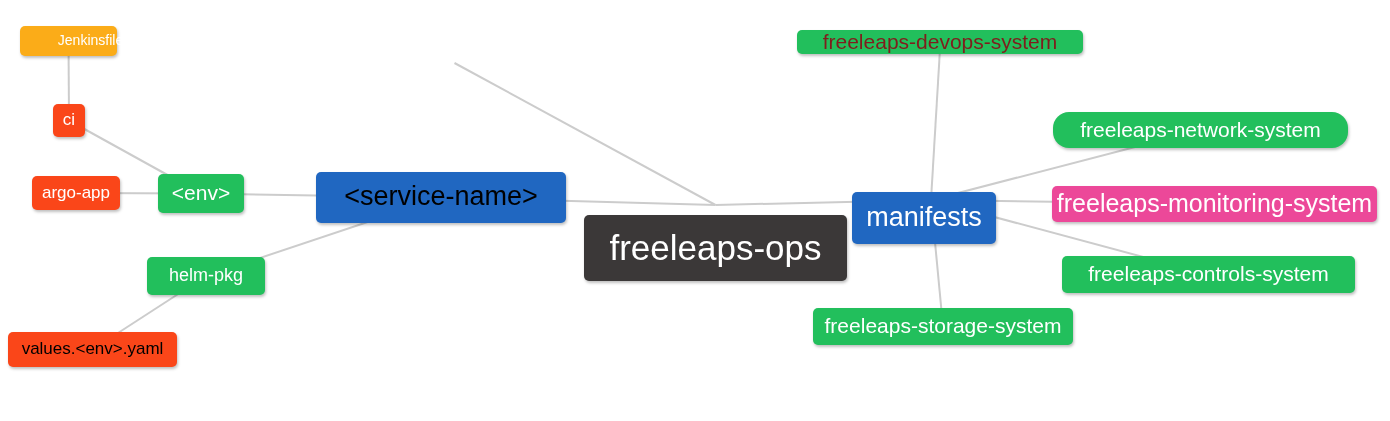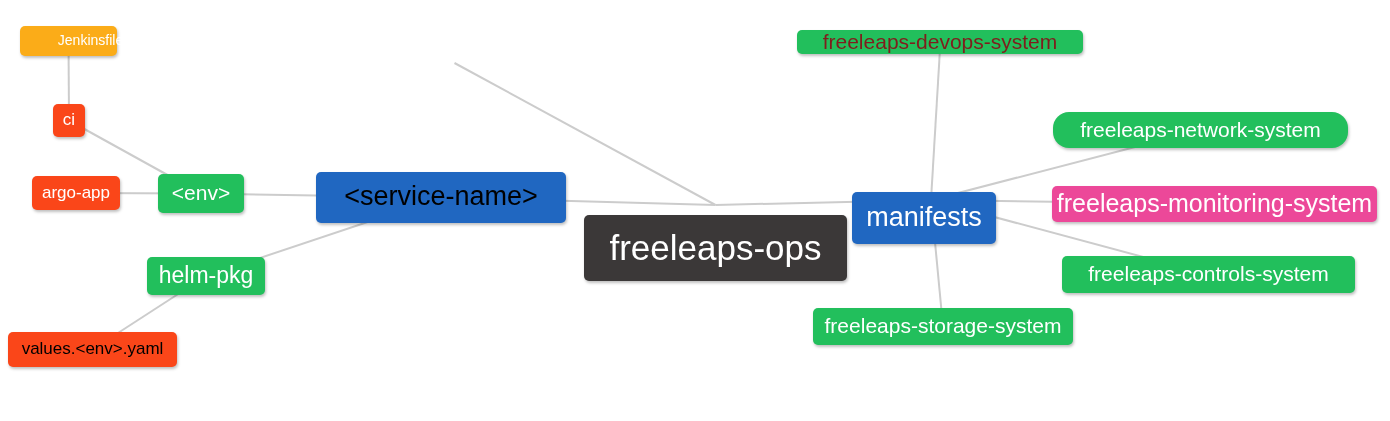--- a/index.html
+++ b/index.html
@@ -68,21 +68,21 @@
     </div>
     <div class="node" style="left: 316px; top: 172px; width: 250px; height: 51px; font-size: 27px; background: rgb(32, 103, 193); color: #000000;">
       <span>&lt;service-name&gt;</span>
     </div>
     <div class="node" style="left: 852px; top: 192px; width: 144px; height: 52px; font-size: 27px; background: rgb(32, 103, 193); color: rgb(255, 255, 255);">
       <span>manifests</span>
     </div>
     <div class="node" style="left: 158px; top: 174px; width: 86px; height: 39px; font-size: 21px; background: rgb(34, 191, 92); color: rgb(255, 255, 255);">
       <span>&lt;env&gt;</span>
     </div>
-    <div class="node" style="left: 147px; top: 257px; width: 118px; height: 38px; font-size: 23px; background: rgb(34, 191, 92); color: rgb(255, 255, 255);">
+    <div class="node" style="left: 147px; top: 257px; width: 118px; height: 38px; font-size: 18px; background: rgb(34, 191, 92); color: rgb(255, 255, 255);">
       <span>helm-pkg</span>
     </div>
     <div class="node" style="left: 53px; top: 104px; width: 32px; height: 33px; font-size: 17px; background: rgb(250, 70, 25); color: rgb(255, 255, 255);">
       <span>ci</span>
     </div>
     <div class="node" style="left: 32px; top: 176px; width: 88px; height: 34px; font-size: 17px; background: rgb(250, 70, 25); color: rgb(255, 255, 255);">
       <span>argo-app</span>
     </div>
     <div class="node" style="left: 8px; top: 332px; width: 169px; height: 35px; font-size: 17px; background: rgb(250, 70, 25); color: #000000;">
       <span>values.&lt;env&gt;.yaml</span>

